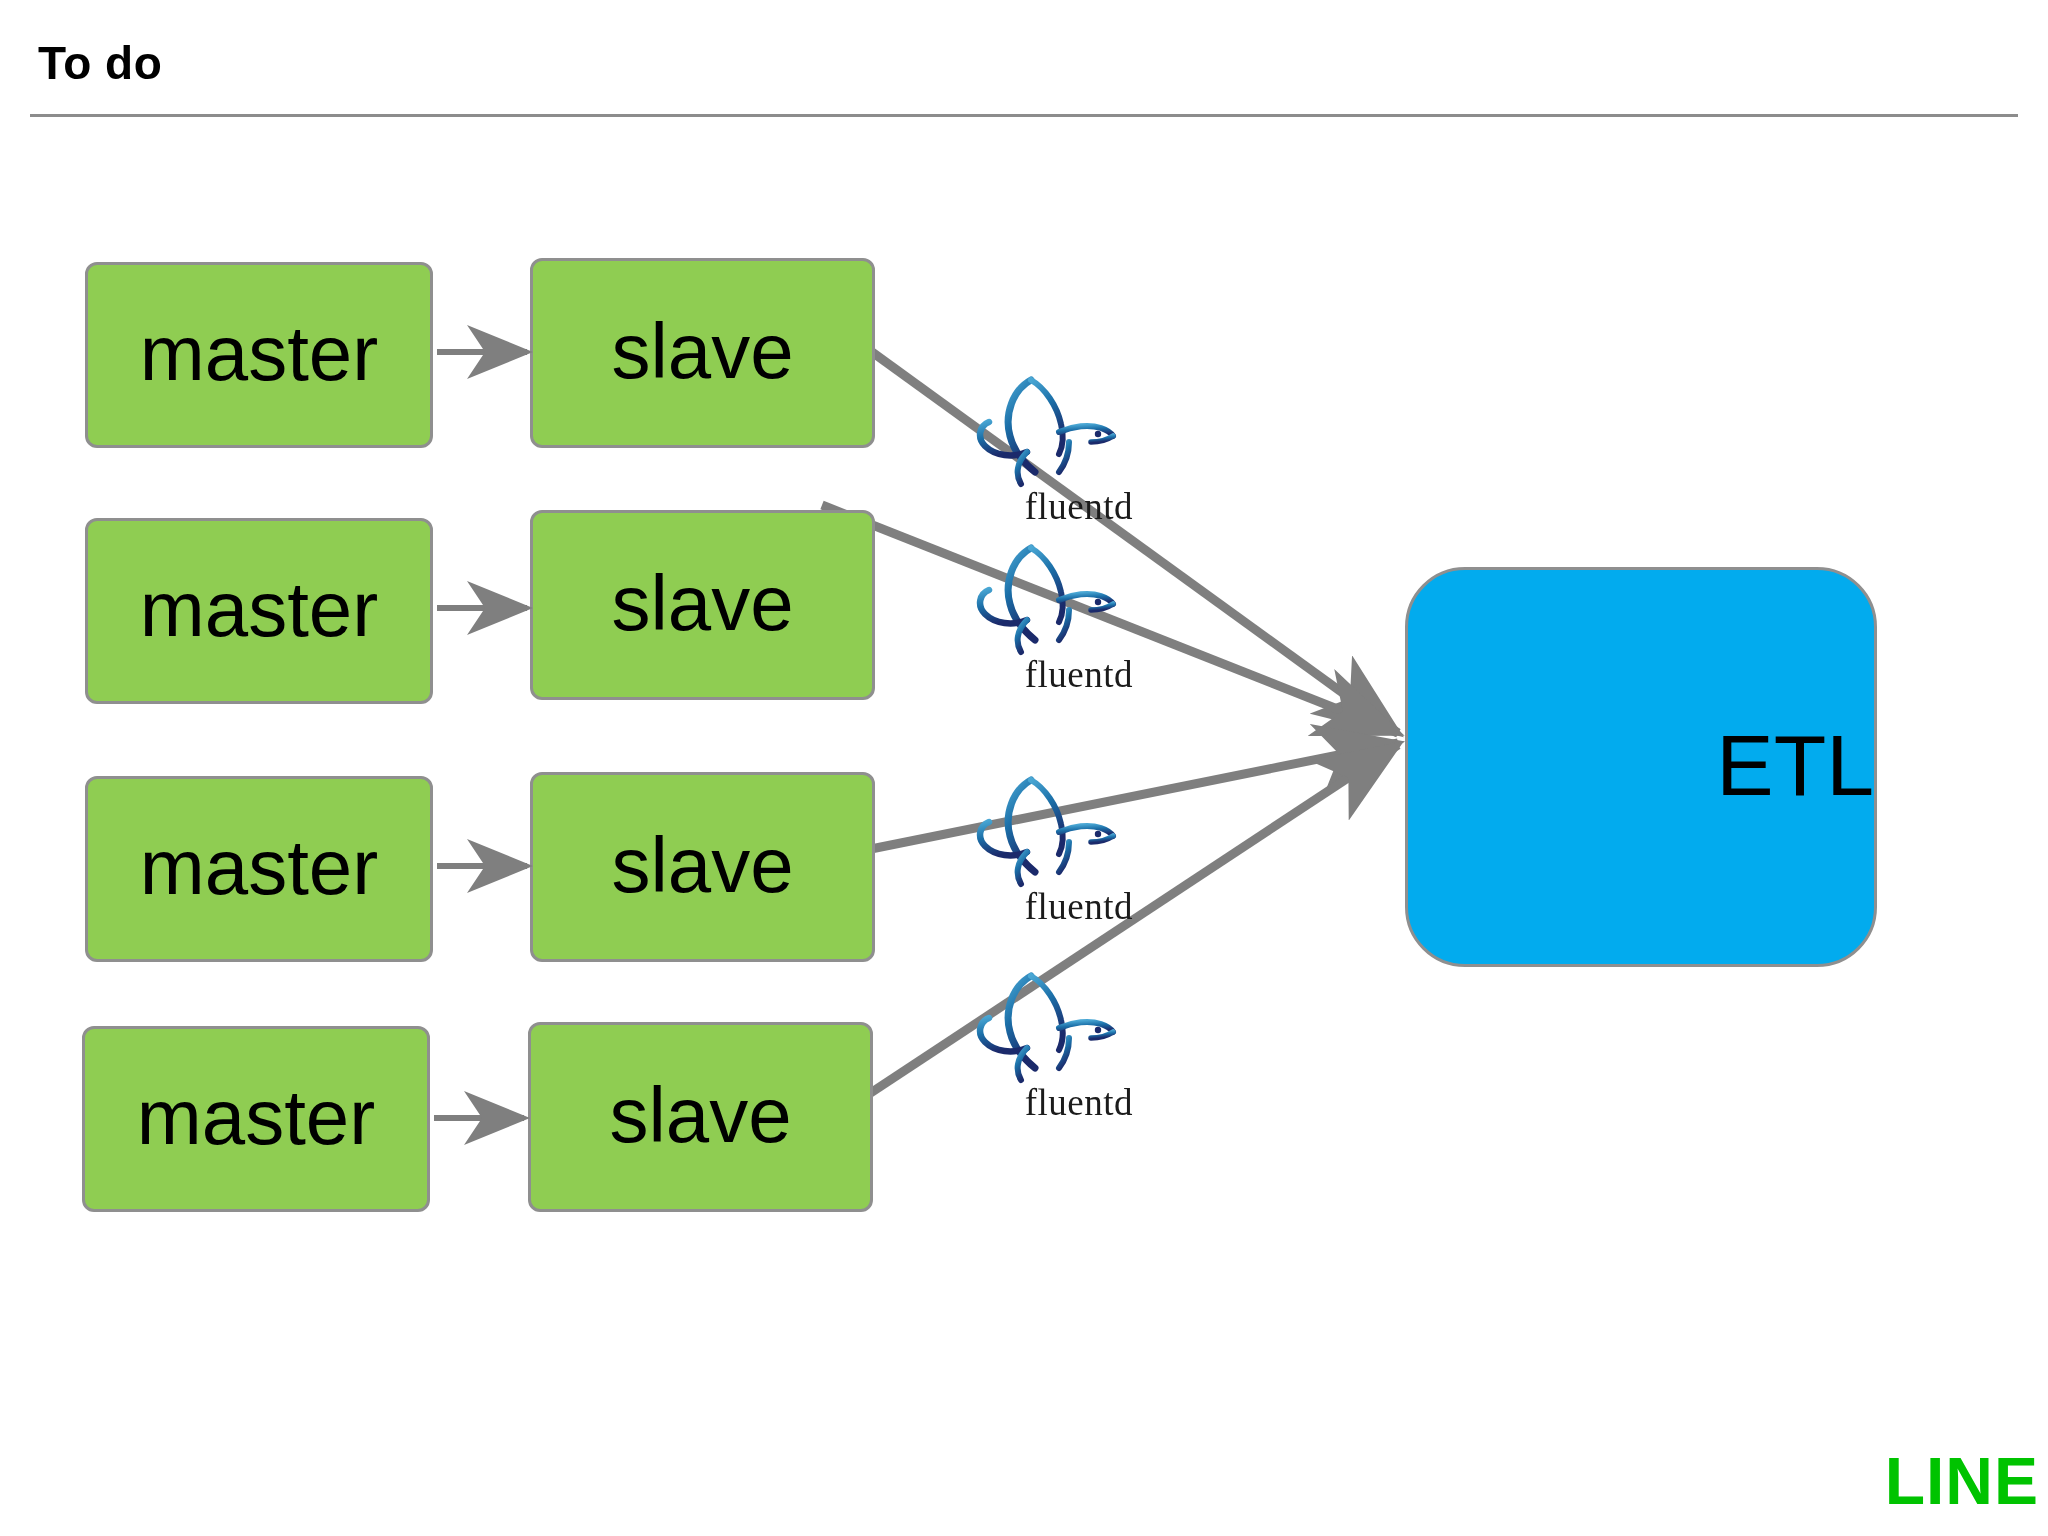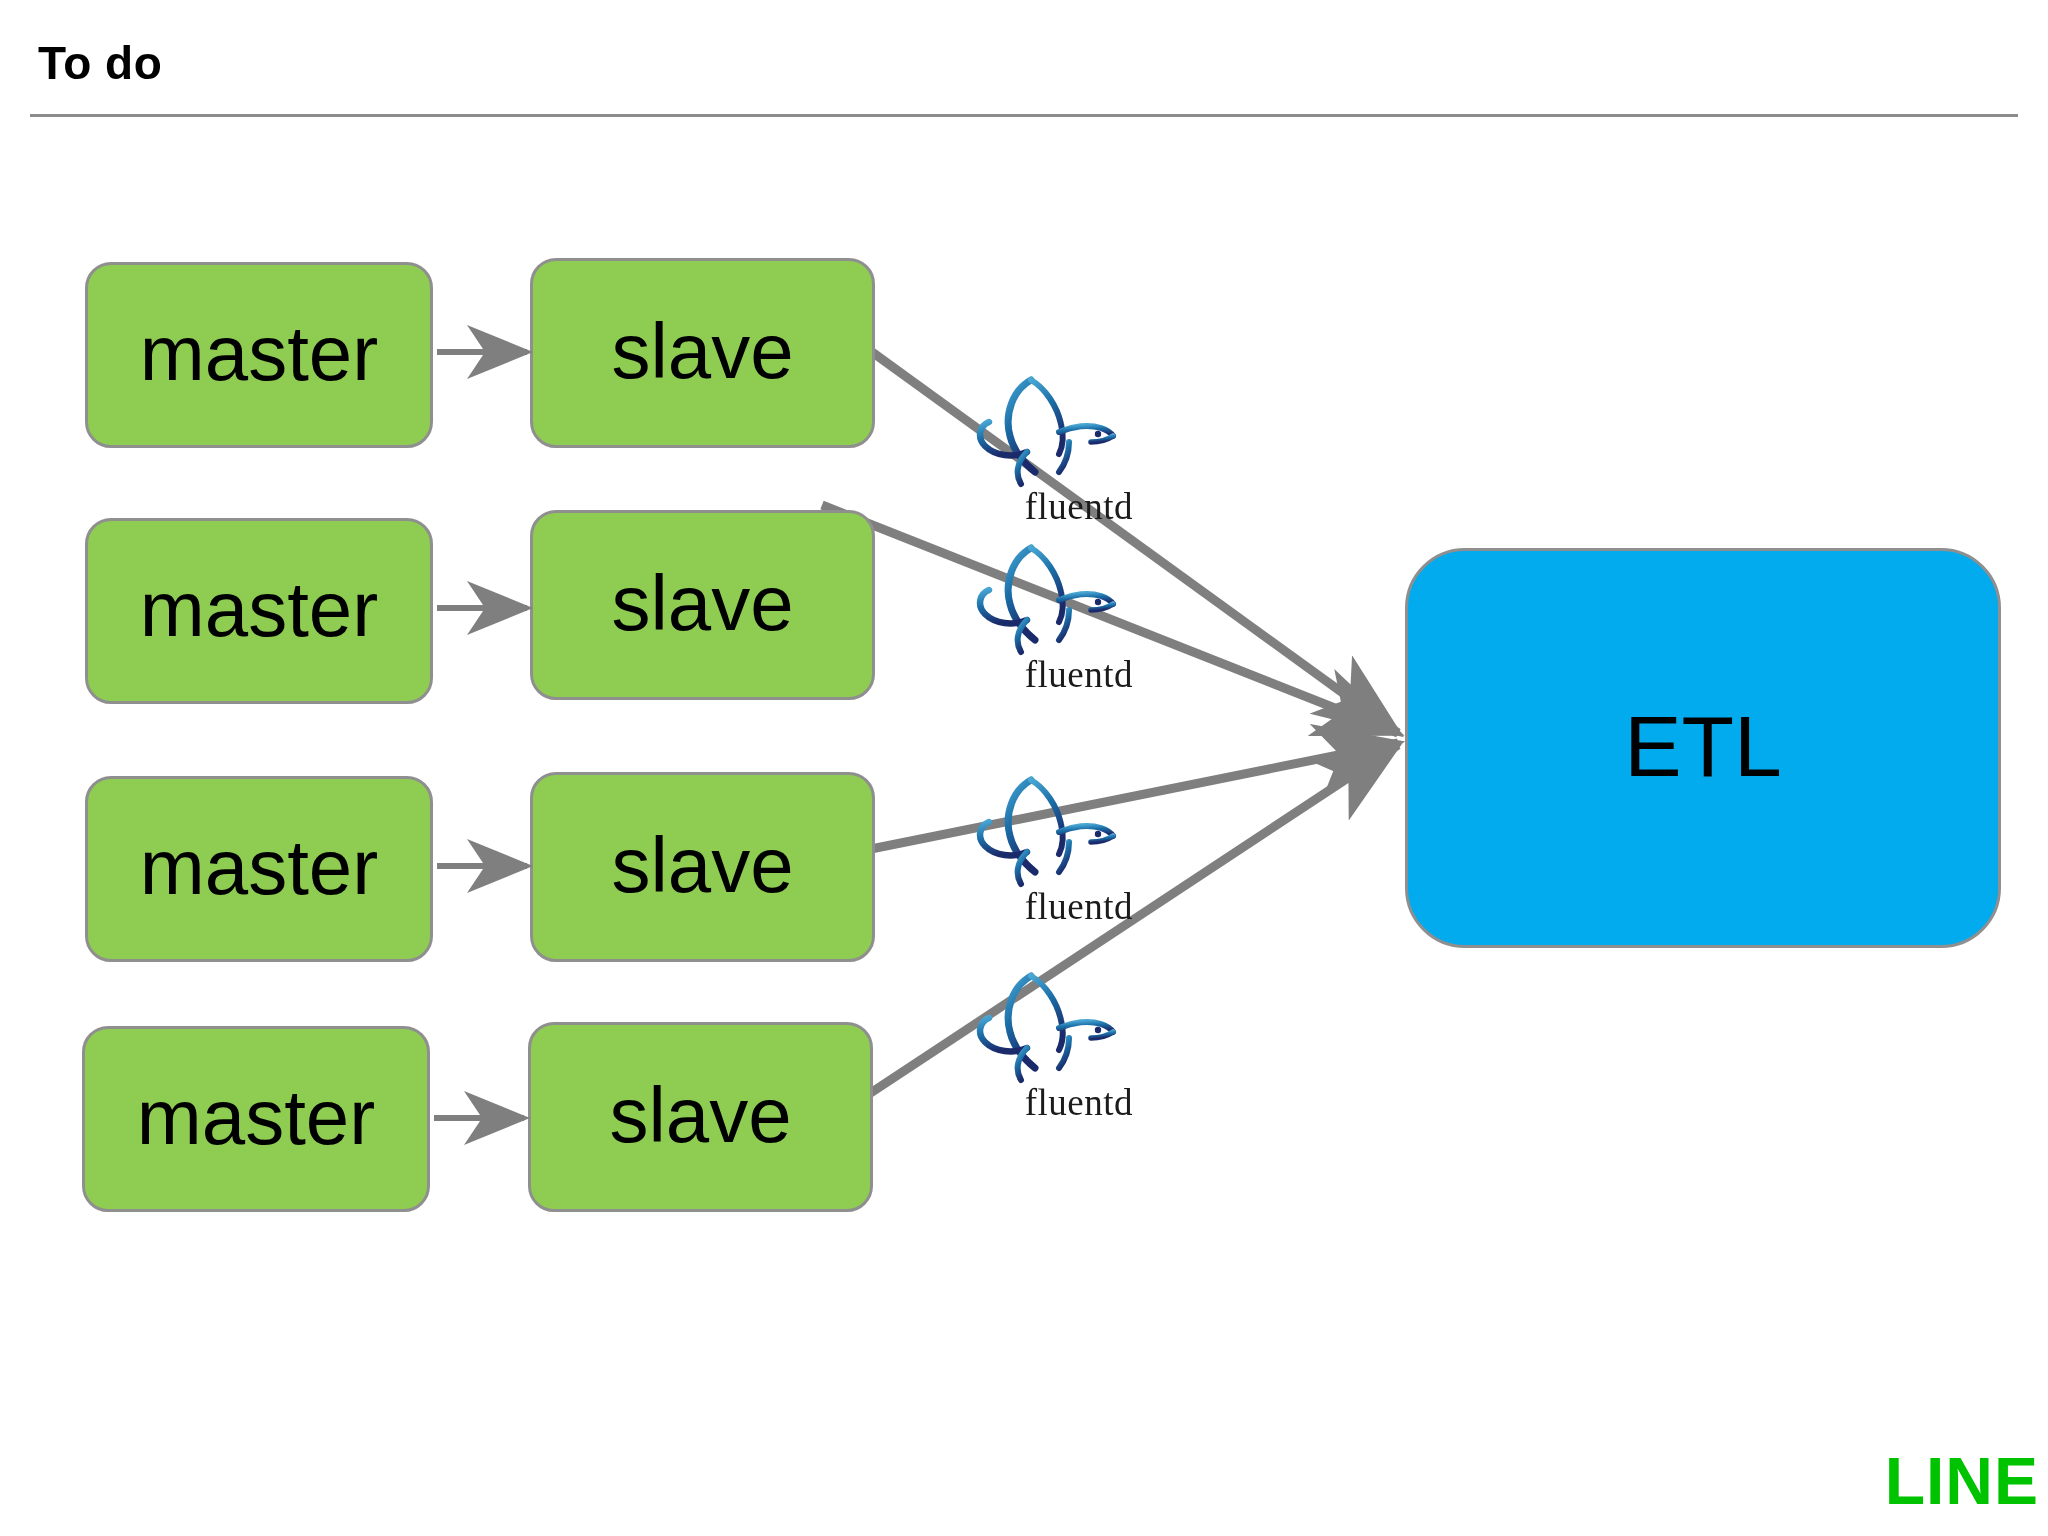--- a/index.html
+++ b/index.html
@@ -46,21 +46,21 @@
     box-sizing: border-box;
     display: flex;
     align-items: center;
     justify-content: center;
     border: 3px solid #8f8f8f;
     color: #000000;
     line-height: 1;
   }
   .node.green {
     background: #8fcd52;
-    border-radius: 26px;
+    border-radius: 12px;
     font-size: 78px;
   }
   .node.blue {
     background: #02abee;
     border-radius: 60px;
     font-size: 86px;
   }
   .node-label {
     display: block;
     transform: translateY(-2px);
@@ -171,21 +171,21 @@
     <span class="node-label">slave</span>
   </div>
 
   <div class="node green" style="left:82px; top:1026px; width:348px; height:186px;">
     <span class="node-label">master</span>
   </div>
   <div class="node green" style="left:528px; top:1022px; width:345px; height:190px;">
     <span class="node-label">slave</span>
   </div>
 
-  <div class="node blue" style="left:1405px; top:548px; width:596px; height:400px;">
+  <div class="node blue" style="left:1405px; top:567px; width:472px; height:400px;justify-content:flex-end;">
     <span class="node-label">ETL</span>
   </div>
 
   <div class="fluentd-logo" style="left:963px; top:372px;">
     <svg class="fluentd-bird" viewBox="0 0 150 118">
       <g fill="none" stroke="url(#birdgrad)" stroke-linecap="round">
         <path d="M62 8 C44 18 35 42 41 64 C45 80 56 92 66 100" stroke-width="7"></path>
         <path d="M62 8 C76 16 88 34 92 52 C95 64 94 74 90 82" stroke-width="6"></path>
         <path d="M20 50 C10 54 8 66 16 74 C26 84 44 86 58 80" stroke-width="6.5"></path>
         <path d="M58 80 C48 90 46 102 52 112" stroke-width="6"></path>

